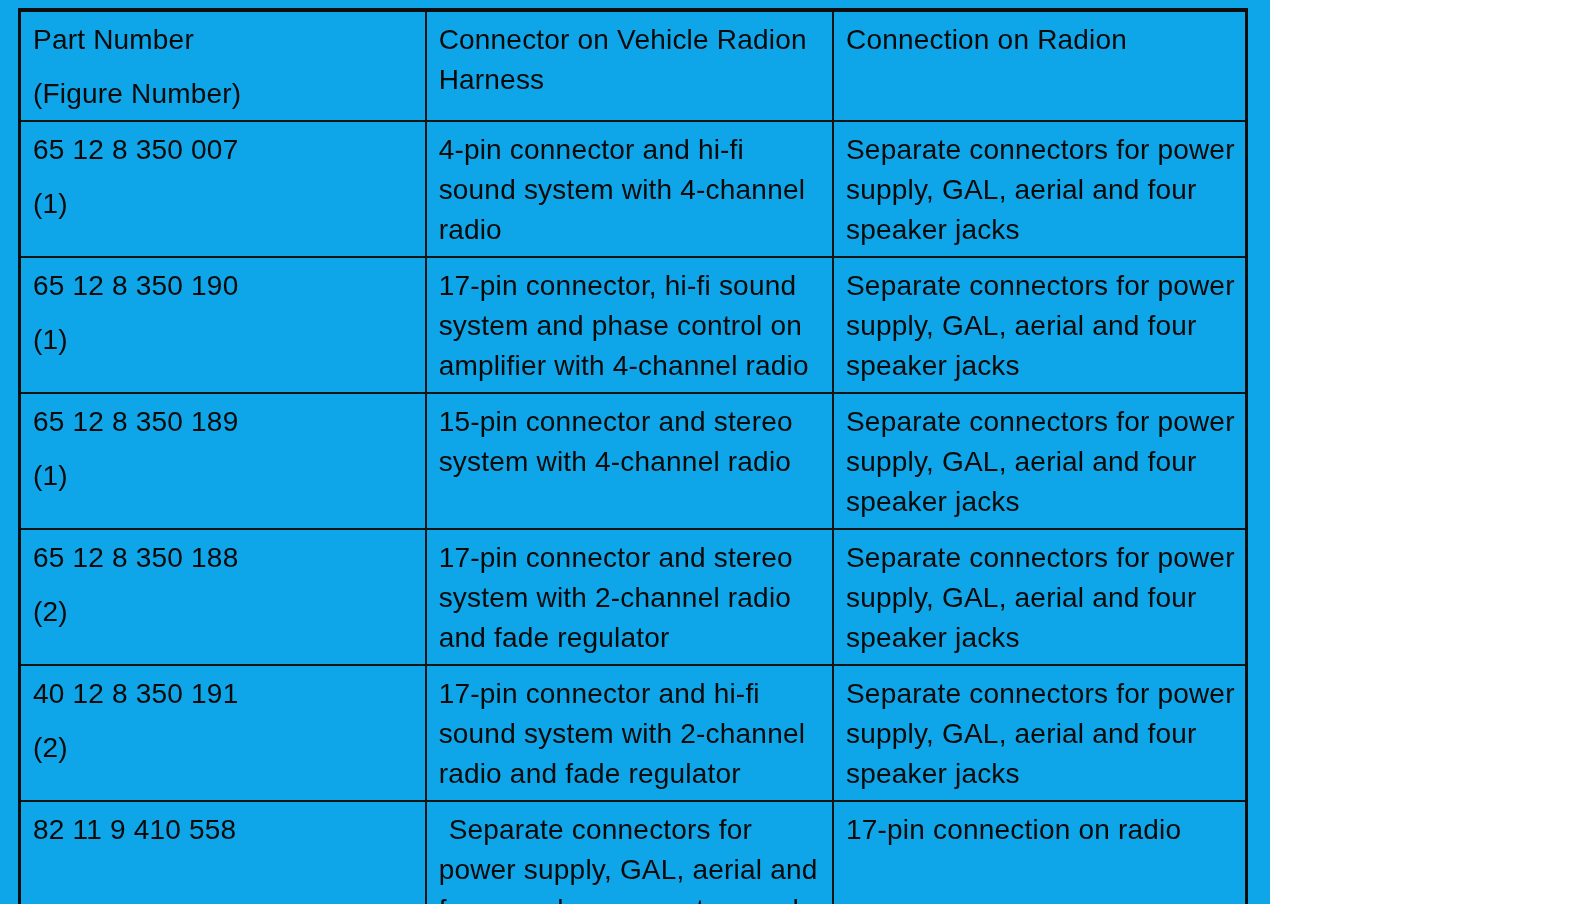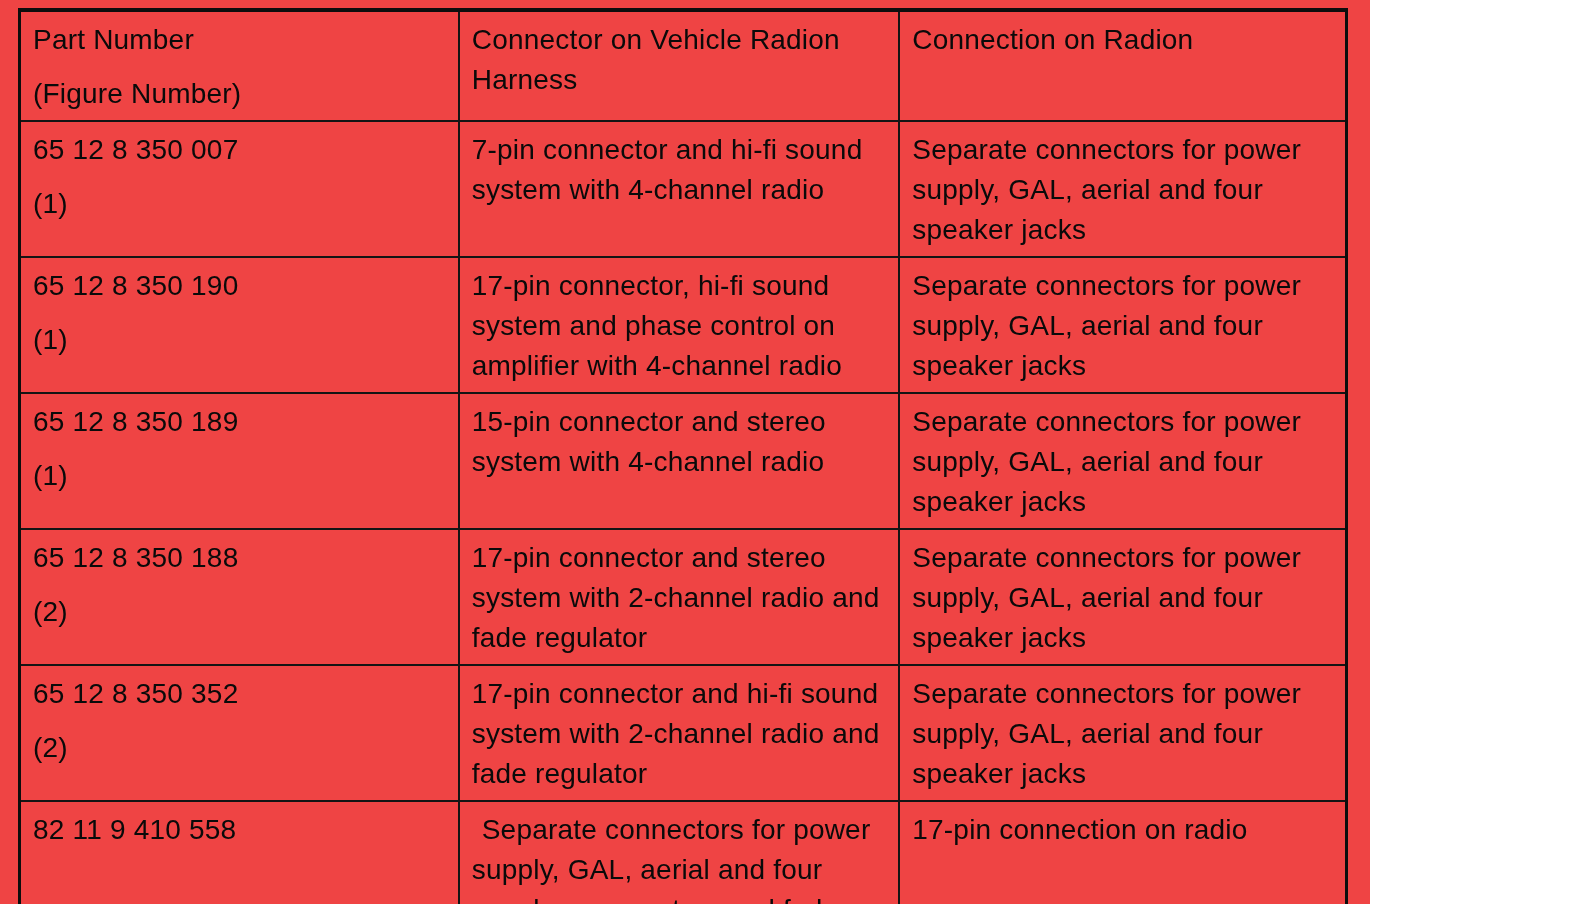--- a/index.html
+++ b/index.html
@@ -2,24 +2,24 @@
 <html><head>
 <meta charset="utf-8">
 <style>
   html, body {
     margin: 0;
     padding: 0;
     background: #ffffff;
     font-family: "Liberation Sans", sans-serif;
   }
   .page {
-    width: 1370px;
+    width: 1270px;
     height: 904px;
     box-sizing: border-box;
-    background: #ef4444;
+    background: #0ea5e9;
     padding: 8px 22px 7px 18px;
     overflow: hidden;
   }
   table.parts-table {
     width: 100%;
     height: 100%;
     border-collapse: collapse;
     table-layout: fixed;
     border: 3px solid #0d0d0d;
     border-bottom-width: 6px;
@@ -73,21 +73,21 @@
         </th>
         <th>Connector on Vehicle Radion Harness</th>
         <th>Connection on Radion</th>
       </tr>
 
       <tr class="h-r1">
         <td>
           <div>65 12 8 350 007</div>
           <div class="line2">(1)</div>
         </td>
-        <td>7-pin connector and hi-fi sound system with 4-channel radio</td>
+        <td>4-pin connector and hi-fi sound system with 4-channel radio</td>
         <td>Separate connectors for power supply, GAL, aerial and four speaker jacks</td>
       </tr>
 
       <tr class="h-r2">
         <td>
           <div>65 12 8 350 190</div>
           <div class="line2">(1)</div>
         </td>
         <td>17-pin connector, hi-fi sound system and phase control on amplifier with 4-channel radio</td>
         <td>Separate connectors for power supply, GAL, aerial and four speaker jacks</td>
@@ -106,21 +106,21 @@
         <td>
           <div>65 12 8 350 188</div>
           <div class="line2">(2)</div>
         </td>
         <td>17-pin connector and stereo system with 2-channel radio and fade regulator</td>
         <td>Separate connectors for power supply, GAL, aerial and four speaker jacks</td>
       </tr>
 
       <tr class="h-r5">
         <td>
-          <div>65 12 8 350 352</div>
+          <div>40 12 8 350 191</div>
           <div class="line2">(2)</div>
         </td>
         <td>17-pin connector and hi-fi sound system with 2-channel radio and fade regulator</td>
         <td>Separate connectors for power supply, GAL, aerial and four speaker jacks</td>
       </tr>
 
 
       <tr class="h-r7">
         <td>
           <div>82 11 9 410 558</div>

